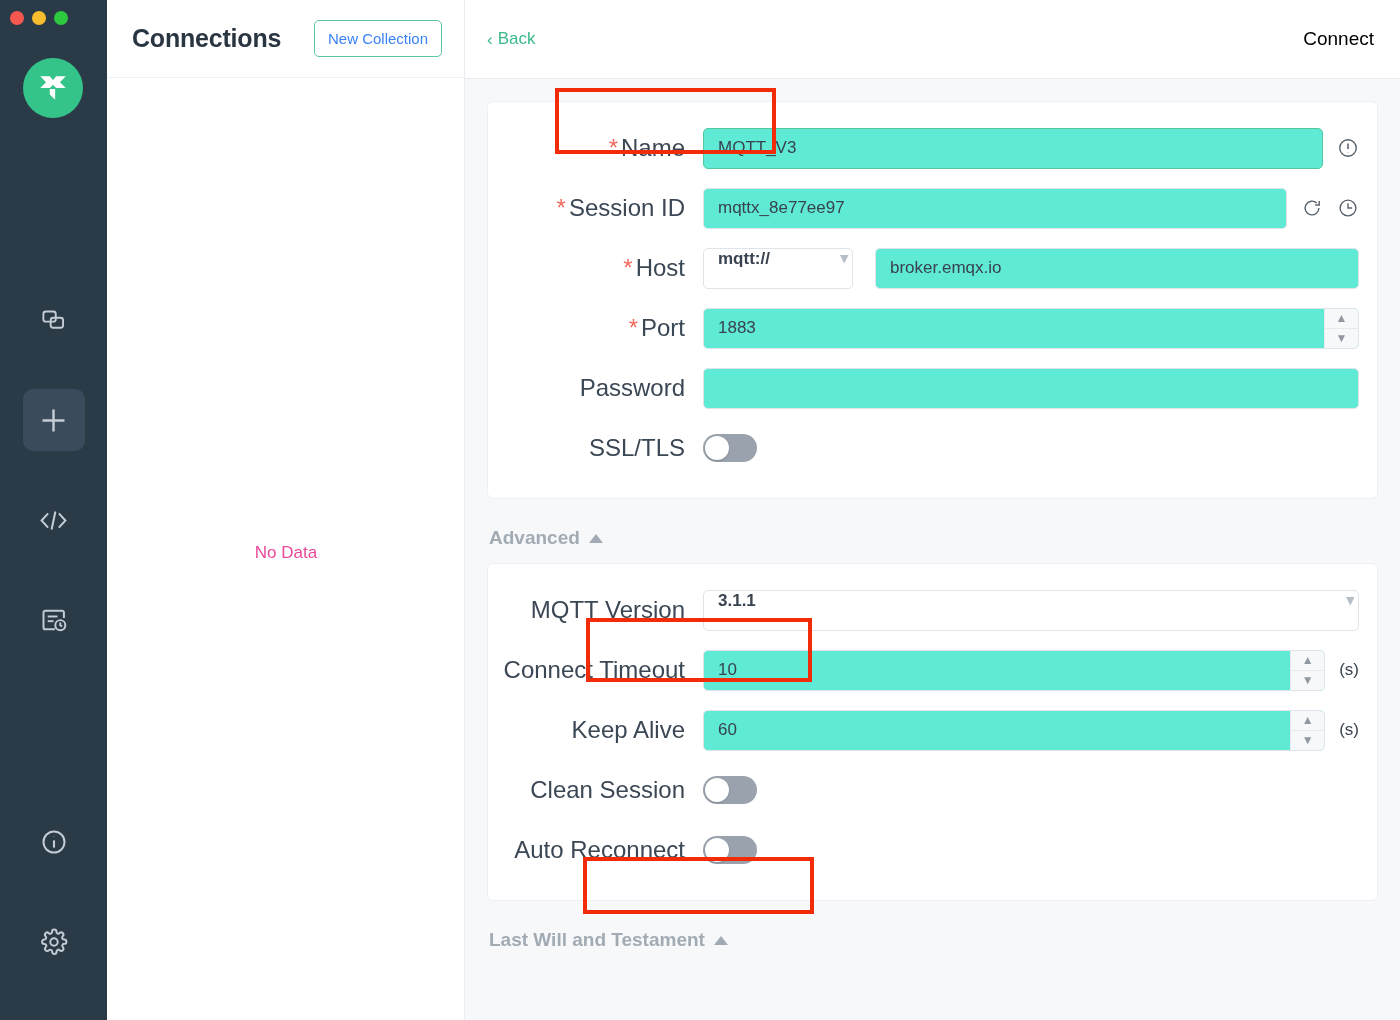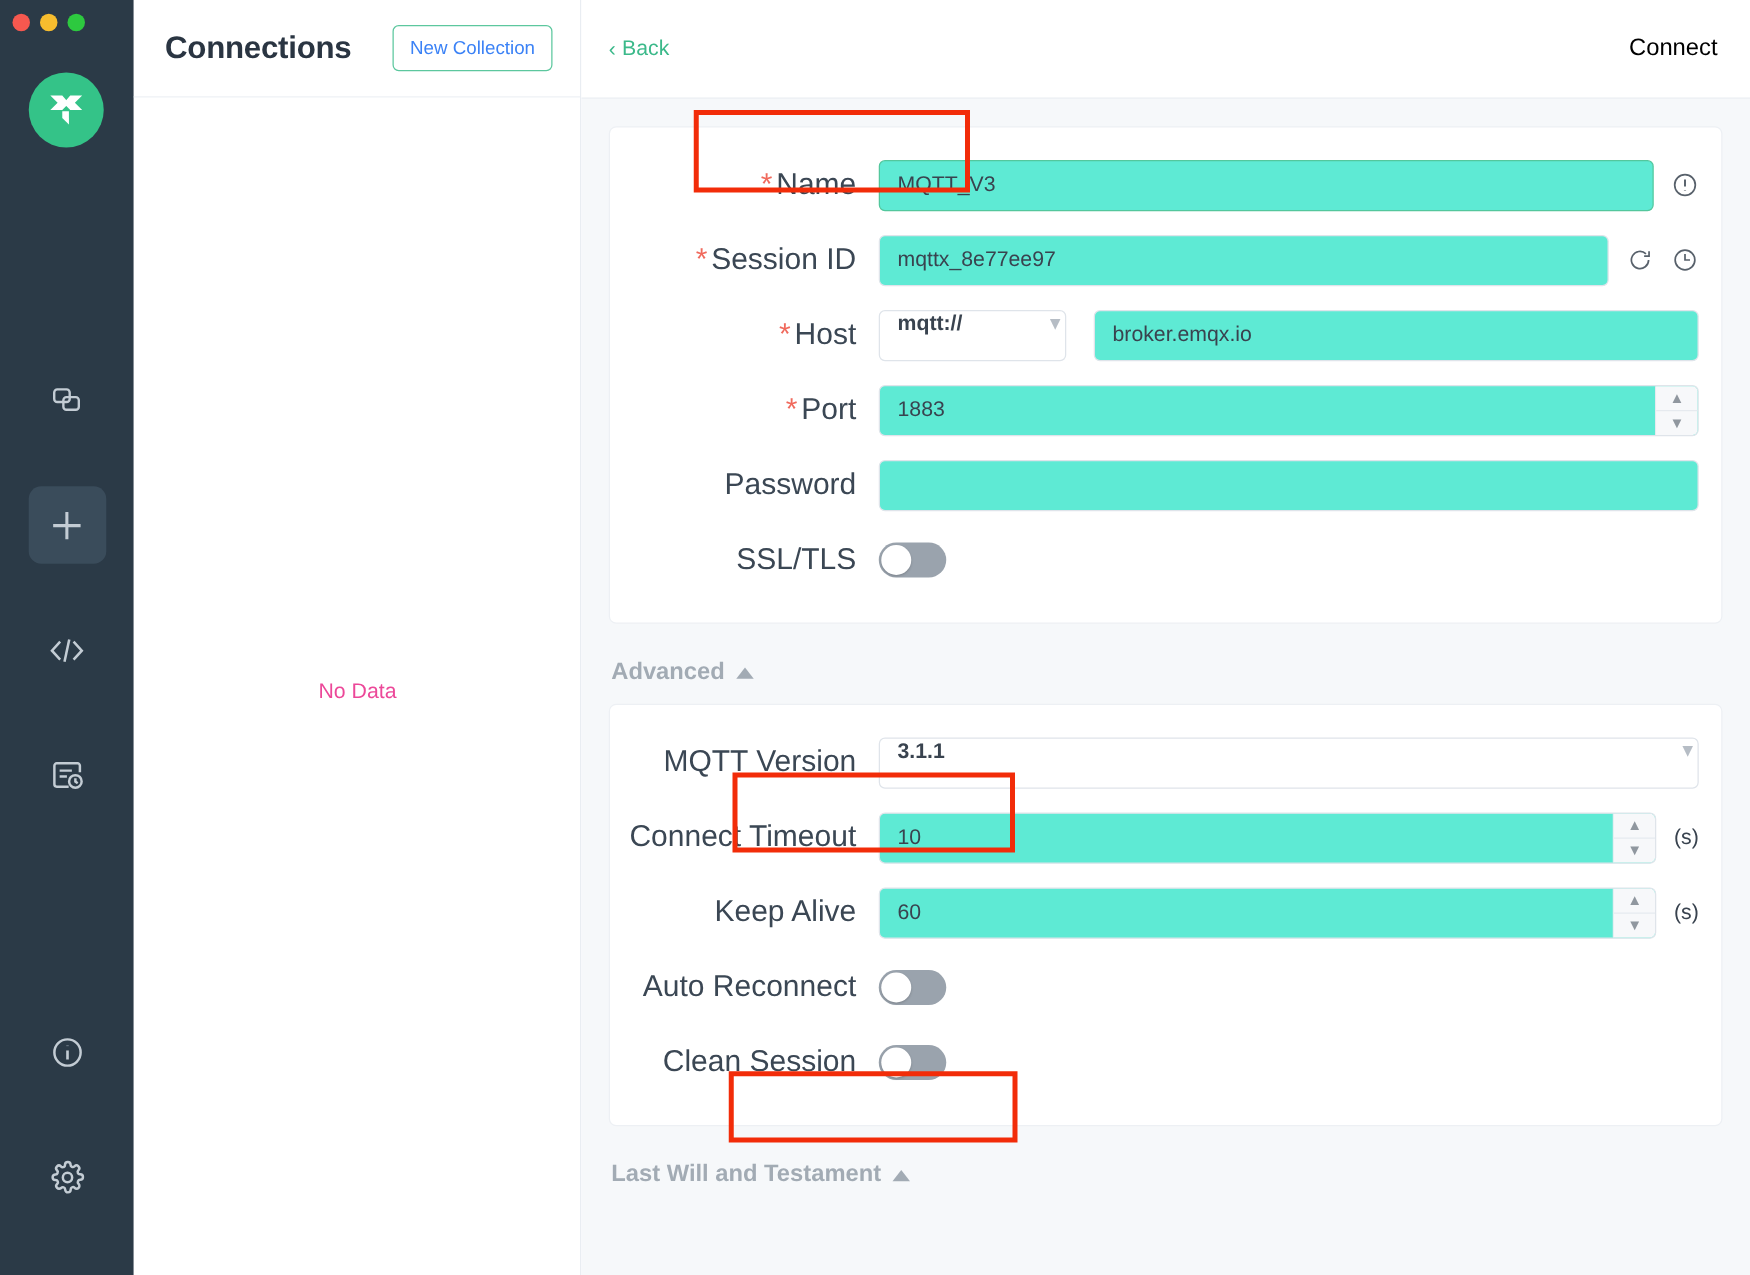--- a/index.html
+++ b/index.html
@@ -450,30 +450,30 @@
               <div class="stepper">
                 <div>▲</div>
                 <div>▼</div>
               </div>
             </div>
             <span class="unit">(s)</span>
           </div>
         </div>
 
         <div class="row">
-          <div class="lbl">Auto Reconnect</div>
+          <div class="lbl">Clean Session</div>
           <div class="fieldwrap">
             <div class="toggle">
               <span class="knob"></span>
             </div>
           </div>
         </div>
 
         <div class="row">
-          <div class="lbl">Clean Session</div>
+          <div class="lbl">Auto Reconnect</div>
           <div class="fieldwrap">
             <div class="toggle">
               <span class="knob"></span>
             </div>
           </div>
         </div>
 
       </div>
 
       <div class="section-head">

